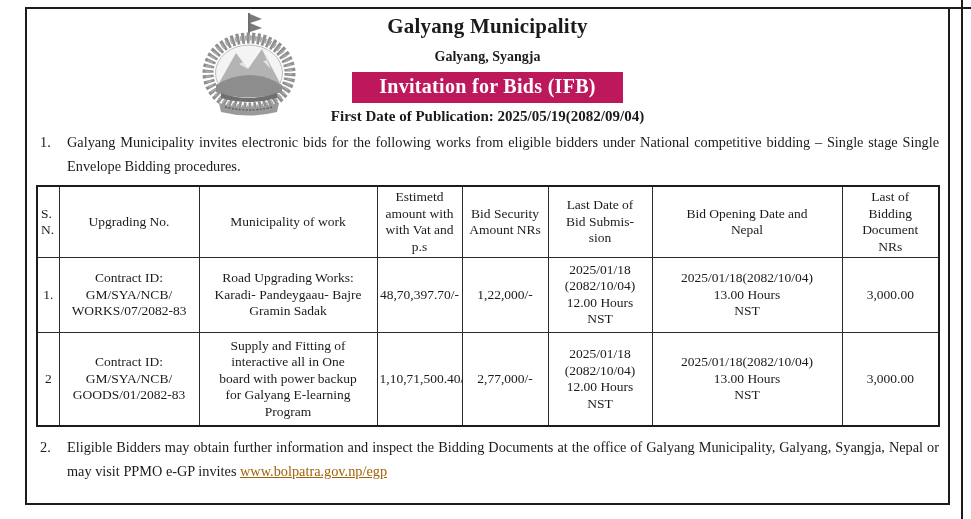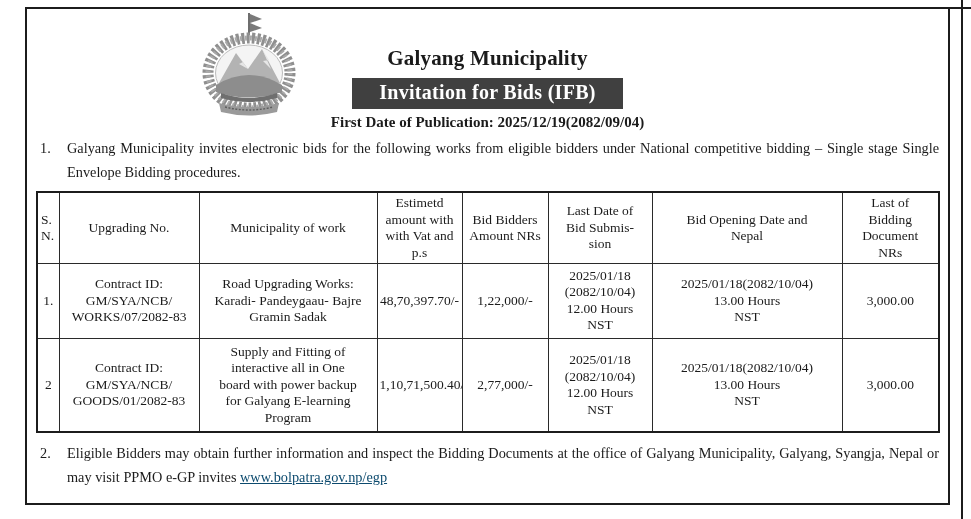--- a/index.html
+++ b/index.html
@@ -12,37 +12,37 @@
   .page-frame{
     position:absolute;left:25px;top:7px;width:921px;height:494px;
     border:2px solid #1c1c1c;background:#ffffff;
   }
   .top-extension{position:absolute;left:946px;top:7px;width:25px;height:2px;background:#1c1c1c;}
   .right-edge{position:absolute;left:961px;top:0;width:2px;height:519px;background:#1c1c1c;}
 
   
   .masthead{position:relative;text-align:center;padding-top:5px;}
   .logo{position:absolute;left:172px;top:2px;width:100px;height:106px;}
-  .m-title{font-size:21px;font-weight:bold;letter-spacing:.2px;margin-top:32px;}
+  .m-title{font-size:21px;font-weight:bold;letter-spacing:.2px;}
   .m-office{font-size:16.5px;font-weight:bold;margin-top:7px;}
   .m-loc{font-size:14px;font-weight:bold;margin-top:10px;}
   .banner-wrap{margin-top:7px;}
   .banner{
-    display:inline-block;background:#404040;color:#ffffff;
+    display:inline-block;background:#be185d;color:#ffffff;
     font-size:20px;font-weight:bold;padding:3px 27px 5px;letter-spacing:.3px;
   }
   .pub{font-size:15px;font-weight:bold;margin-top:5px;}
 
   
   .para{display:flex;padding:0 9px 0 13px;font-size:14.3px;line-height:1.66;}
   .para .pnum{flex:0 0 27px;}
   .para .ptext{flex:1;text-align:justify;}
   .intro{margin-top:6px;}
   .footer-para{margin-top:9px;}
-  .link{color:#0c4a6e;text-decoration:underline;cursor:pointer;}
+  .link{color:#a16207;text-decoration:underline;cursor:pointer;}
 
   
   table.bids{
     border-collapse:collapse;table-layout:fixed;width:902px;
     margin:7px 0 0 9px;font-size:13.5px;
   }
   table.bids th, table.bids td{
     border:1px solid #2a2a2a;text-align:center;vertical-align:middle;
     padding:1px 2px;line-height:1.22;white-space:pre-line;overflow:hidden;
     font-weight:normal;
@@ -77,24 +77,25 @@
           <path d="M63 38 L70 49 L64 50 L72 58 L63 38 Z" fill="#e6e6e6"></path>
 
           <path d="M17 74 Q50 54 83 74 L83 81 Q50 92 17 81 Z" fill="#8d8d8d"></path>
           <path d="M22 82 Q50 92 78 82 L78 87 Q50 95 22 87 Z" fill="#6f6f6f"></path>
 
           <path d="M20 92 Q50 100 80 92 L78 101 Q50 108 22 101 Z" fill="#9a9a9a"></path>
           <path d="M26 96 Q50 102 74 96" stroke="#5f5f5f" stroke-width="1.4" fill="none" stroke-dasharray="2 1.5"></path>
         </svg>
       </div>
       <div class="m-title">Galyang Municipality</div>
+      <div class="m-loc">Galyang, Syangja</div>
       <div class="banner-wrap">
         <span class="banner">Invitation for Bids (IFB)</span>
       </div>
-      <div class="pub">First Date of Publication: 2025/12/19(2082/09/04)</div>
+      <div class="pub">First Date of Publication: 2025/05/19(2082/09/04)</div>
     </div>
 
     <div class="para intro">
       <span class="pnum">1.</span>
       <div class="ptext">Galyang Municipality invites electronic bids for the following works from eligible bidders under National competitive bidding – Single stage Single Envelope Bidding procedures.</div>
     </div>
 
     <table class="bids">
       <colgroup>
         <col style="width:22px">
@@ -108,21 +109,21 @@
       </colgroup>
       <thead>
         <tr>
           <th class="sn">S.
 N.</th>
           <th>Upgrading No.</th>
           <th>Municipality of work</th>
           <th>Estimetd
 amount with
 with Vat  and p.s</th>
-          <th>Bid Bidders
+          <th>Bid Security
 Amount NRs</th>
           <th>Last Date of
 Bid Submis-
 sion</th>
           <th>Bid Opening Date and
 Nepal</th>
           <th>Last of
 Bidding
 Document
 NRs</th>

